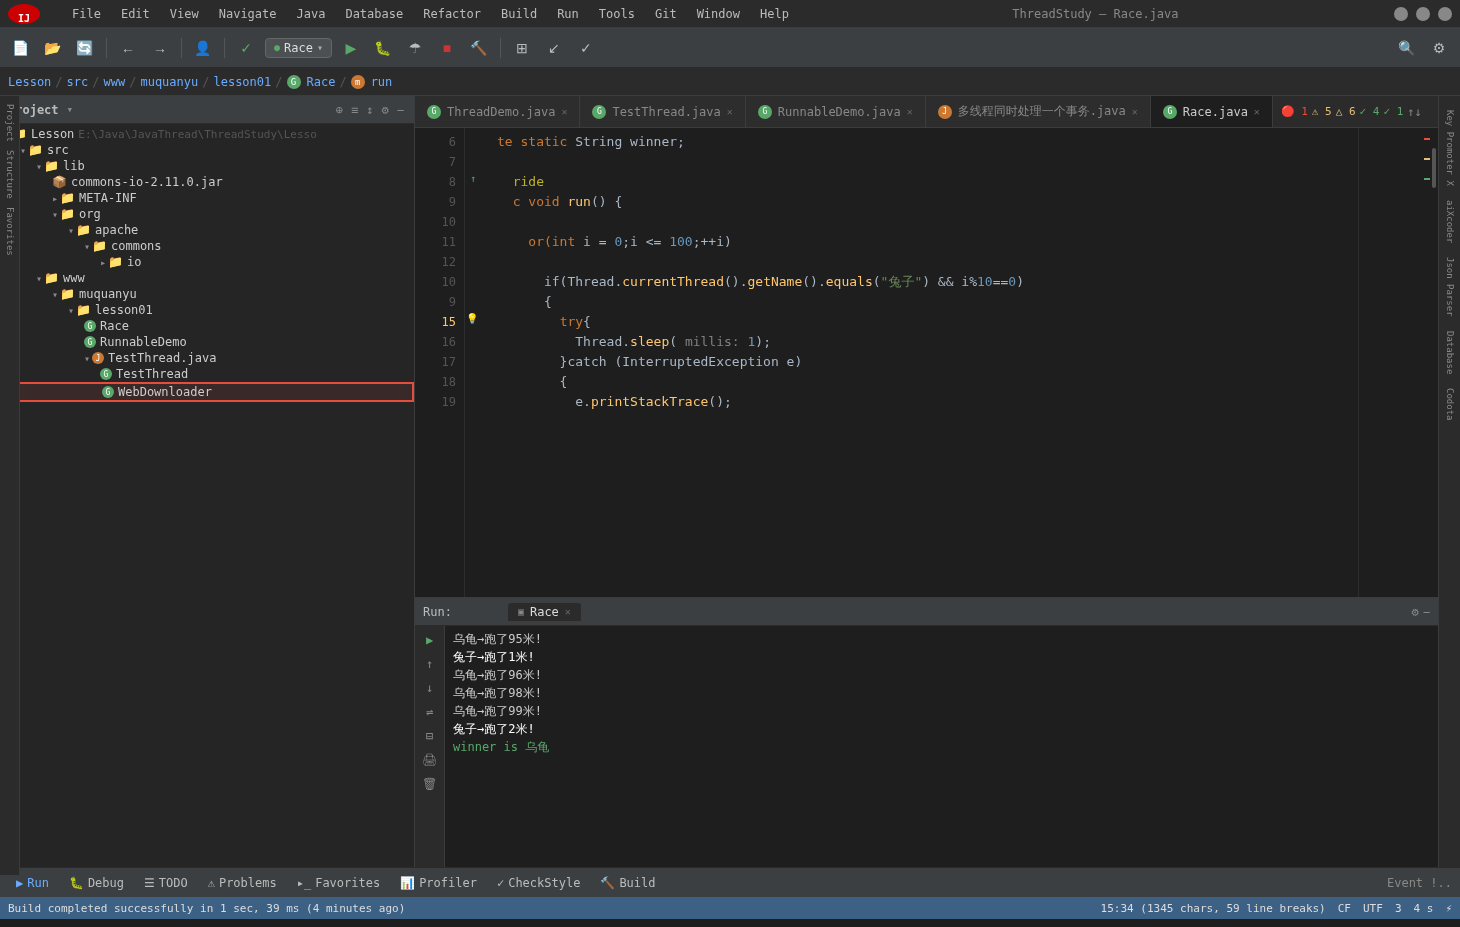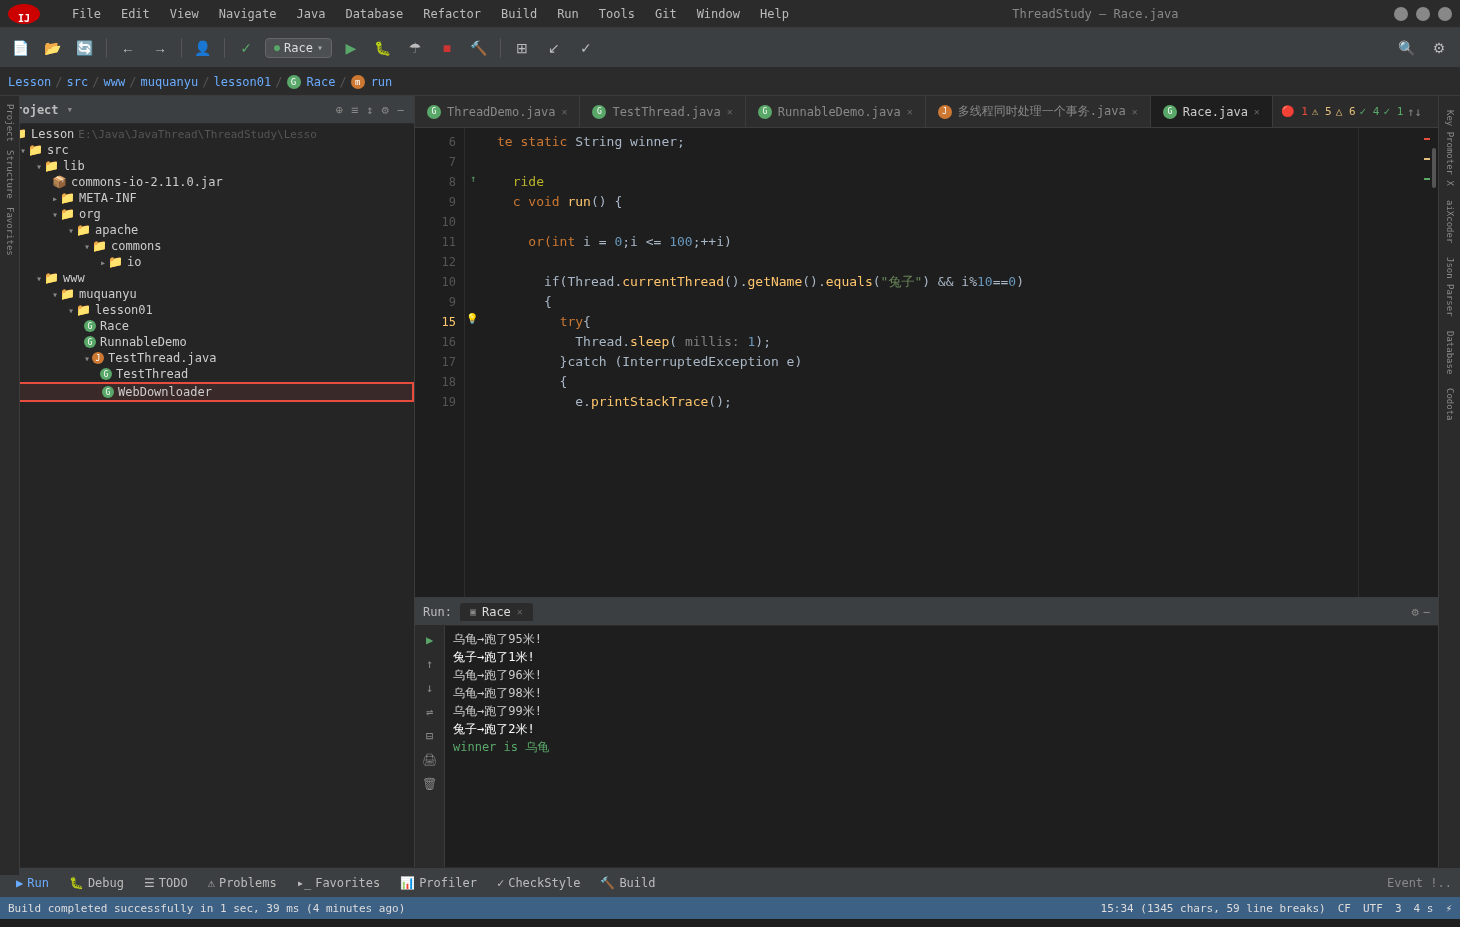--- a/index.html
+++ b/index.html
@@ -82,21 +82,21 @@
     .ann { color: #bbb529; }
     .op { color: #a9b7c6; }
     .var { color: #a9b7c6; }
 
     
     .gutter { width: 16px; background: #1e1e1e; display: flex; flex-direction: column; }
     .gutter-item { height: 20px; display: flex; align-items: center; justify-content: center; }
 
     
     .run-panel { height: 270px; background: #1e1e1e; border-top: 1px solid #3c3c3c; display: flex; flex-direction: column; }
-    .run-header { display: flex; align-items: center; background: #3c3f41; height: 28px; padding: 0 8px; border-bottom: 1px solid #2b2b2b; }
+    .run-header { display: flex; align-items: center; background: #3c3f41; height: 28px; padding: 0 8px; border-bottom: 1px solid #2b2b2b; gap: 48px; }
     .run-title { color: #bbb; font-size: 12px; }
     .run-tab { display: flex; align-items: center; background: #2b2b2b; padding: 2px 10px; border-radius: 3px 3px 0 0; gap: 6px; margin-left: 8px; }
     .run-tab-name { color: #ddd; font-size: 12px; }
     .run-header-right { margin-left: auto; display: flex; gap: 4px; }
     .run-content { flex: 1; display: flex; overflow: hidden; }
     .run-sidebar { width: 30px; background: #2b2b2b; display: flex; flex-direction: column; align-items: center; padding: 4px 0; gap: 4px; border-right: 1px solid #3c3c3c; }
     .rs-btn { color: #888; font-size: 12px; cursor: pointer; padding: 3px; }
     .run-output { flex: 1; padding: 4px 8px; overflow-y: auto; font-size: 12px; line-height: 18px; }
     .run-line { color: #ccc; }
     .run-line.bold-line { color: #ffffff; }

